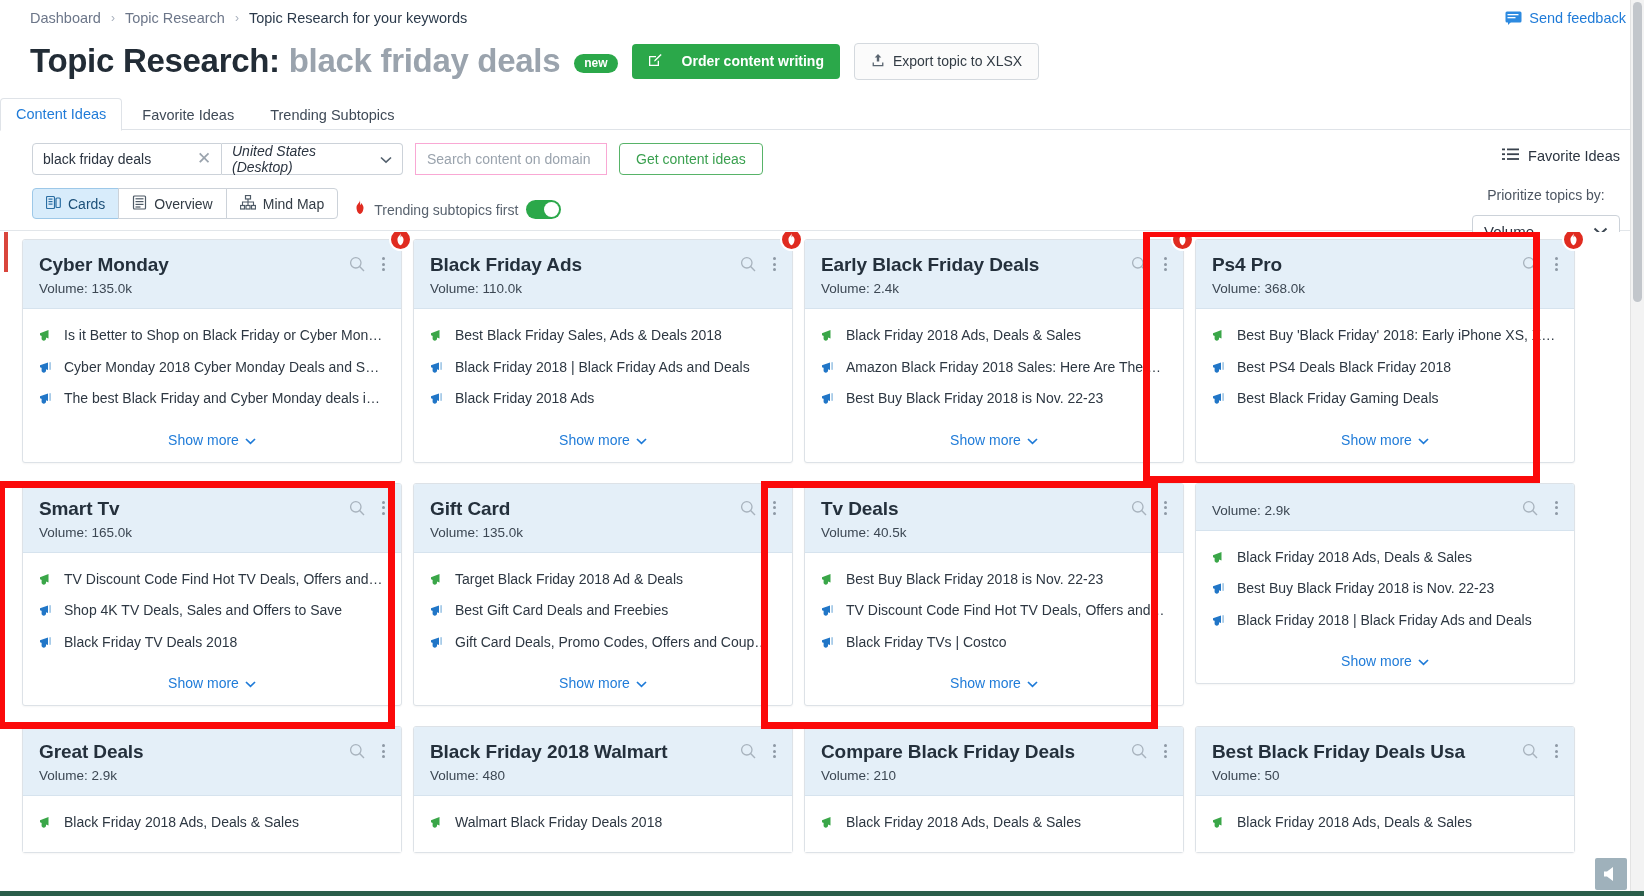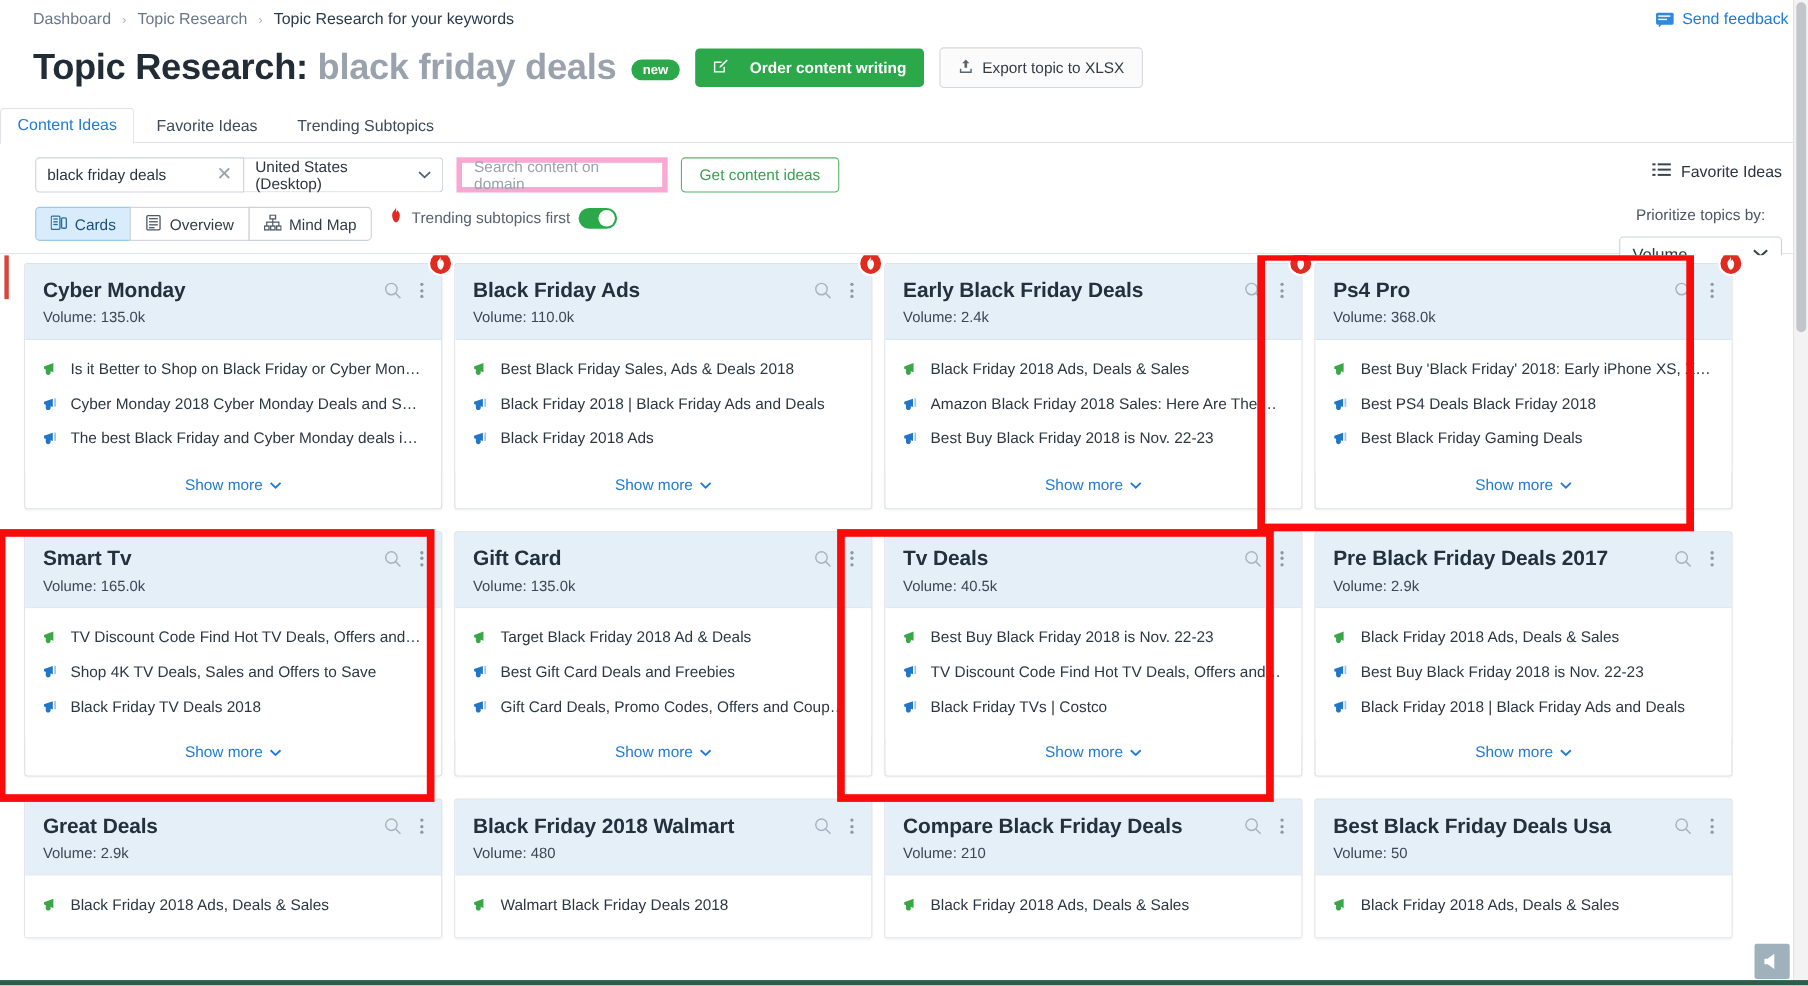--- a/index.html
+++ b/index.html
@@ -89,42 +89,42 @@
     background: #fff;
   }
   .kw-input .val { font-size: 14px; color: #2b3440; }
   .kw-clear {
     position: absolute; right: 9px; top: 7px; width: 16px; height: 16px;
     color: #9aa3ad; font-size: 17px; line-height: 16px; text-align: center; cursor: pointer;
   }
   .db-select {
     width: 181px; height: 32px; border: 1px solid #ccd2d9; border-left: none;
     border-radius: 0 4px 4px 0; display: flex; align-items: center;
-    padding: 0 10px; justify-content: space-between; background: #fff; cursor: pointer;
+    padding: 0 10px; justify-content: space-between; background: #fff; cursor: pointer; font-style: italic;
   }
   .db-select .val { font-size: 14px; color: #2b3440; }
   .domain-input {
-    width: 192px; height: 32px; border: 5px solid #f9a8d4; border-radius: 0;
+    width: 192px; height: 32px; border: 1px solid #f9a8d4; border-radius: 0;
     display: flex; align-items: center; padding: 0 11px; background: #fff;
   }
   .domain-input .ph { font-size: 14px; color: #9aa3ad; }
   .btn-get {
     height: 32px; background: #fff; border: 1px solid #57b368; color: #3aa04f;
     border-radius: 4px; font-size: 14px; padding: 0 16px; cursor: pointer;
     font-family: "Liberation Sans", sans-serif; white-space: nowrap;
   }
   .fav-ideas {
     position: absolute; right: 24px; top: 17px;
     display: flex; align-items: center; gap: 9px;
     font-size: 14.5px; color: #2b3440; cursor: pointer; white-space: nowrap;
   }
 
   .controls-row2 {
     position: absolute; top: 57px; left: 32px;
-    display: flex; align-items: flex-start; gap: 16px;
+    display: flex; align-items: flex-end; gap: 16px;
   }
   .viewgroup { display: flex; }
   .vbtn {
     height: 31px; border: 1px solid #ccd2d9; background: #fff;
     display: flex; align-items: center; gap: 7px; padding: 0 13px;
     font-size: 14px; color: #333c45; cursor: pointer; margin-left: -1px;
     font-family: "Liberation Sans", sans-serif;
   }
   .vbtn:first-child { border-radius: 4px 0 0 4px; margin-left: 0; }
   .vbtn:last-child { border-radius: 0 4px 4px 0; }
@@ -754,21 +754,20 @@
             <span>Show more</span>
             <span><svg width="11" height="7" viewBox="0 0 11 7">
                 <path d="M1 1 L5.5 5.3 L10 1" stroke="#1f7bd8" stroke-width="1.7" fill="none"></path>
               </svg></span>
           </div>
         </div>
       </div>
       <div class="card-slot">
         <div class="card">
           <div class="card-head">
-            <div class="card-title">Pre Black Friday Deals 2017</div>
             <div class="card-vol"><span>Volume:</span> <span>2.9k</span></div>
             <div class="head-icons">
               <span class="ic"><svg width="16" height="16" viewBox="0 0 16 16">
                   <circle cx="6.8" cy="6.8" r="5.2" stroke="#77828e" stroke-width="1.3" fill="none"></circle>
                   <path d="M10.6 10.6 L15 15" stroke="#77828e" stroke-width="1.4"></path>
                 </svg></span>
               <span class="kebab">
                 <i></i>
                 <i></i>
                 <i></i>

